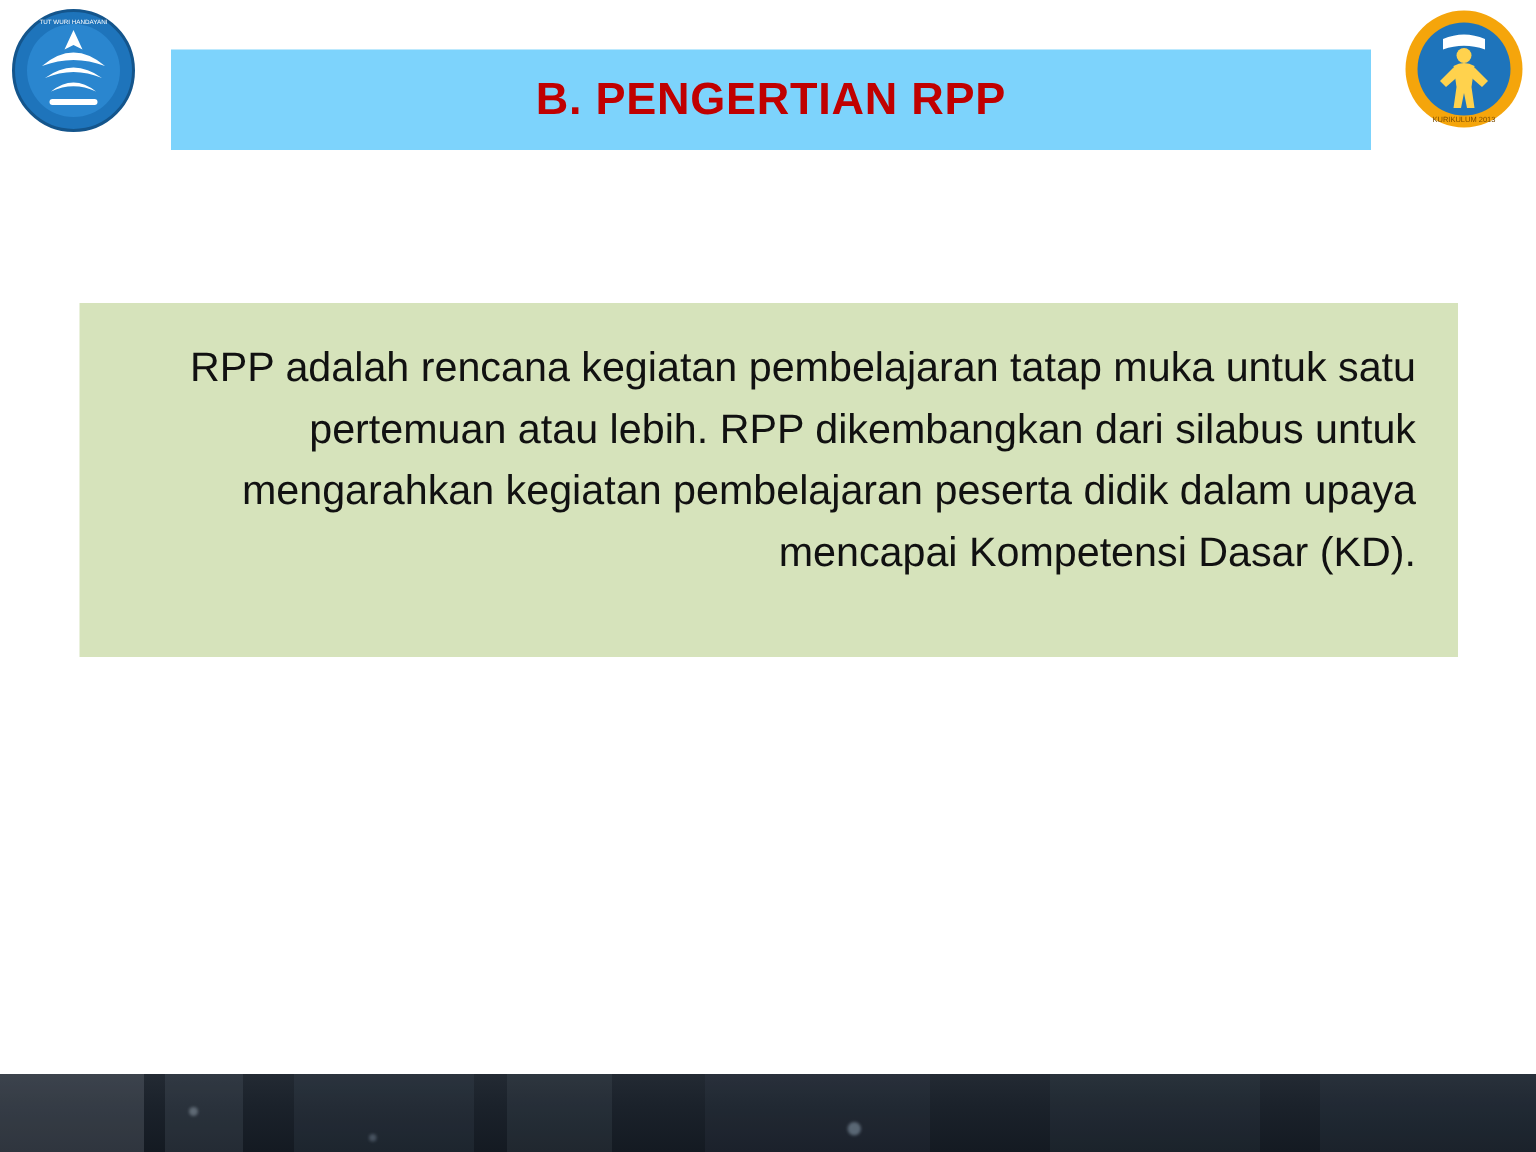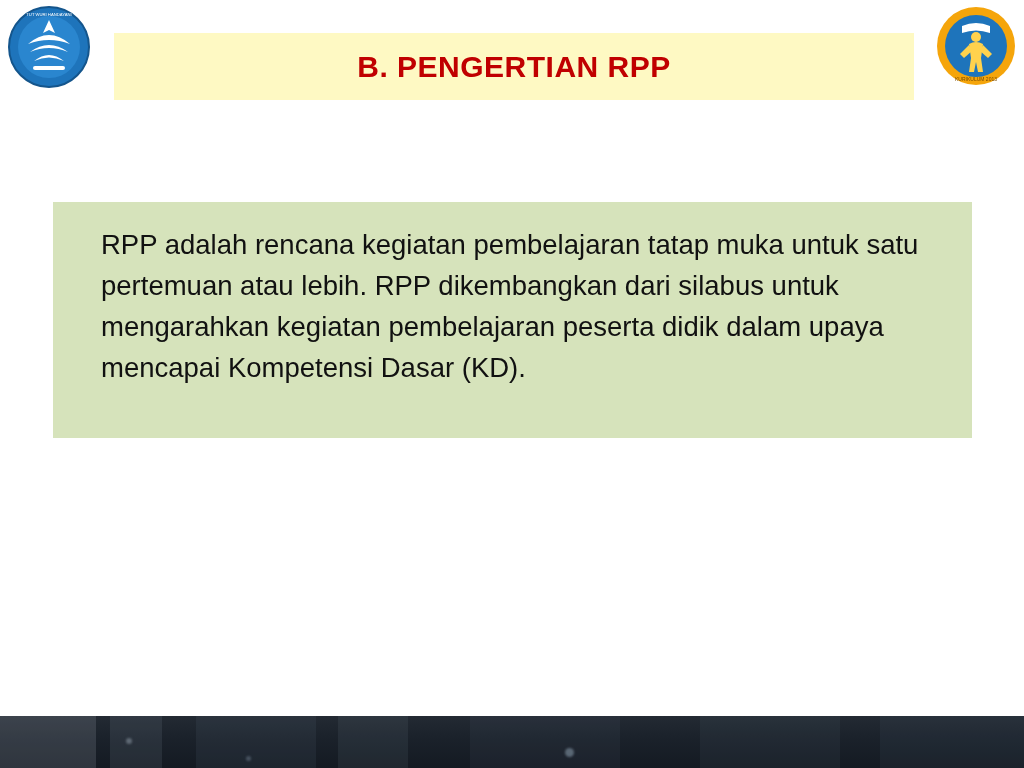--- a/index.html
+++ b/index.html
@@ -25,21 +25,21 @@
     overflow: hidden;
   }
 
   
   .title-bar {
     position: absolute;
     left: 114px;
     top: 33px;
     width: 800px;
     height: 67px;
-    background: #fef9c3;
+    background: #7dd3fc;
     display: flex;
     align-items: center;
     justify-content: center;
   }
   .title-text {
     color: #c00000;
     font-size: 30px;
     font-weight: bold;
     letter-spacing: 0.5px;
     text-align: center;
@@ -72,21 +72,21 @@
     width: 919px;
     height: 236px;
     background: #d6e3bb;
     box-sizing: border-box;
     padding: 22px 28px 18px 48px;
   }
   .content-text {
     color: #111111;
     font-size: 27.5px;
     line-height: 41px;
-    text-align: left;
+    text-align: right;
     white-space: pre-wrap;
   }
 
   
   .bottom-strip {
     position: absolute;
     left: 0;
     top: 716px;
     width: 1024px;
     height: 52px;

